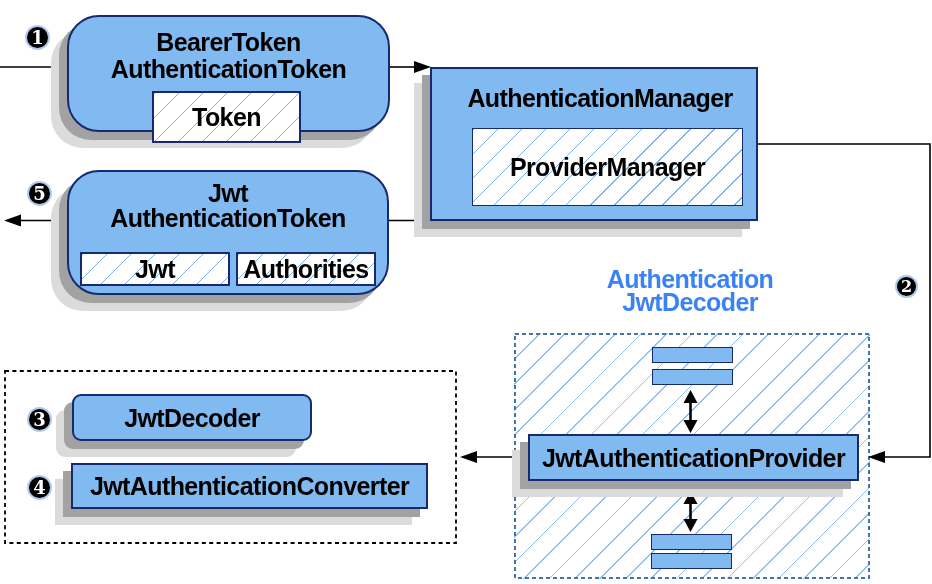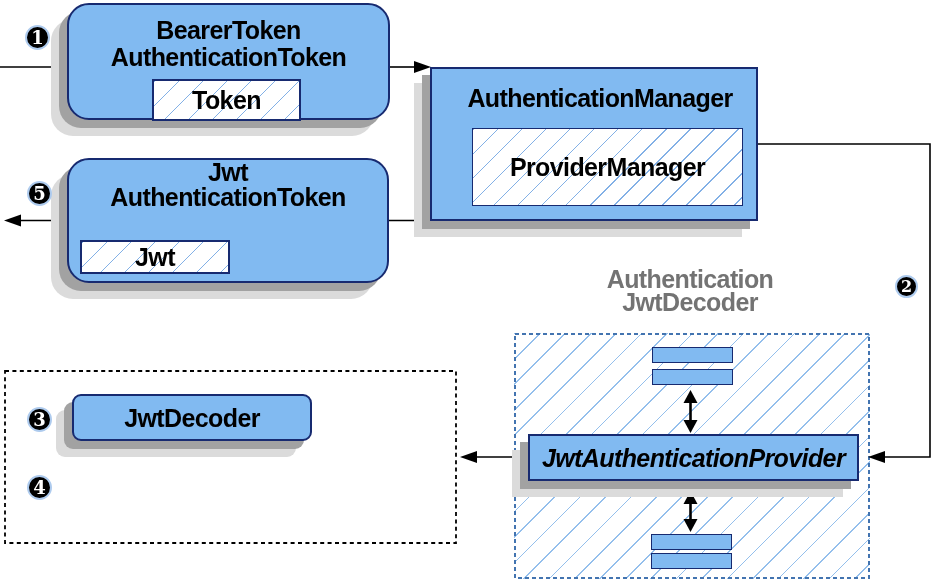--- a/index.html
+++ b/index.html
@@ -17,21 +17,21 @@
     background:var(--node-fill);
     border:2px solid var(--node-border);
     display:flex; flex-direction:column;
     align-items:center; justify-content:center;
     text-align:center;
     color:#000;
   }
   .shadowed {
     box-shadow:-8px 8px 0 var(--shadow-dark), -16px 16px 0 var(--shadow-light);
   }
-  .rounded { border-radius:22px; }
+  .rounded { border-radius:32px;margin-top:12px; }
   .title {
     font-weight:700; font-size:25px; line-height:26px;
     letter-spacing:-0.6px;
     white-space:nowrap;
   }
   .hatchbox {
     position:absolute; box-sizing:border-box;
     border:2px solid var(--node-border);
     background:
       repeating-linear-gradient(135deg,
@@ -74,33 +74,33 @@
     color:var(--badge-fg);
     font-family:"DejaVu Serif", serif;
     font-weight:700; font-size:18px; line-height:21px;
     text-align:center;
   }
   
   .connectors { position:absolute; left:0; top:0; width:932px; height:584px; pointer-events:none; }
   
   #bearer-box   { left:67px;  top:3px;   width:323px; height:117px; justify-content:flex-start; padding-top:12px; }
   #bearer-box .title { line-height:27px; }
-  #token-inner  { left:83px;  top:74px;  width:149px; height:42px; }
+  #token-inner  { left:83px;  top:74px;  width:149px; height:52px; }
   #authmgr-box  { left:430px; top:67px;  width:328px; height:154px; justify-content:flex-start; padding-top:16px;padding-left:12px; }
   #provmgr-inner{ left:40px;  top:59px;  width:271px; height:78px; border-width:1.4px; }
-  #jwttok-box   { left:67px;  top:158px; width:322px; height:125px; justify-content:flex-start; }
+  #jwttok-box   { left:67px;  top:158px; width:322px; height:125px; justify-content:flex-start; padding-top:9px; }
   #jwttok-box .title { line-height:25px; }
   #jwt-inner    { left:11px;  top:80px;  width:150px; height:34px; }
   #auth-inner   { left:167px; top:80px;  width:140px; height:34px; }
-  #provider-box { left:528px; top:434px; width:331px; height:47px;font-style:italic; }
+  #provider-box { left:528px; top:434px; width:331px; height:47px; }
   #decoder-box  { left:72px;  top:394px; width:240px; height:47px;border-radius:9px; }
   #converter-box{ left:71px;  top:463px; width:357px; height:46px; }
   #providers-label {
     position:absolute; left:560px; top:268px; width:260px;
-    text-align:center; color:#737373;
+    text-align:center; color:#3b82f6;
     font-weight:700; font-size:25px; line-height:23px;
     letter-spacing:-0.6px;
   }
   #badge-1 { left:25px;  top:25px;  }
   #badge-2 { left:895px; top:275px; width:19px; height:19px; font-size:16px; line-height:19px; }
   #badge-3 { left:27px;  top:407px; }
   #badge-4 { left:27px;  top:475px; }
   #badge-5 { left:27px;  top:181px; }
 </style>
 </head>
@@ -164,40 +164,46 @@
       <span class="title">ProviderManager</span>
     </div>
   </div>
 
   <div id="jwttok-box" class="node rounded shadowed">
     <div class="title">Jwt</div>
     <div class="title">AuthenticationToken</div>
     <div id="jwt-inner" class="hatchbox">
       <span class="title">Jwt</span>
     </div>
+    <div id="auth-inner" class="hatchbox">
+      <span class="title">Authorities</span>
+    </div>
   </div>
 
   <div id="providers-label">
     <div>Authentication</div>
     <div>JwtDecoder</div>
   </div>
 
   <div class="mini-rect" style="left:652px; top:347px;"></div>
   <div class="mini-rect" style="left:652px; top:369px;"></div>
   <div class="mini-rect" style="left:651px; top:534px;"></div>
   <div class="mini-rect" style="left:651px; top:553px;"></div>
 
   <div id="provider-box" class="node shadowed">
     <div class="title">JwtAuthenticationProvider</div>
   </div>
 
   <div id="decoder-box" class="node shadowed">
     <div class="title">JwtDecoder</div>
   </div>
 
+  <div id="converter-box" class="node shadowed">
+    <div class="title">JwtAuthenticationConverter</div>
+  </div>
 
   <div id="badge-1" class="badge">1</div>
   <div id="badge-2" class="badge">2</div>
   <div id="badge-3" class="badge">3</div>
   <div id="badge-4" class="badge">4</div>
   <div id="badge-5" class="badge">5</div>
 
 </div>
 
 </body></html>

